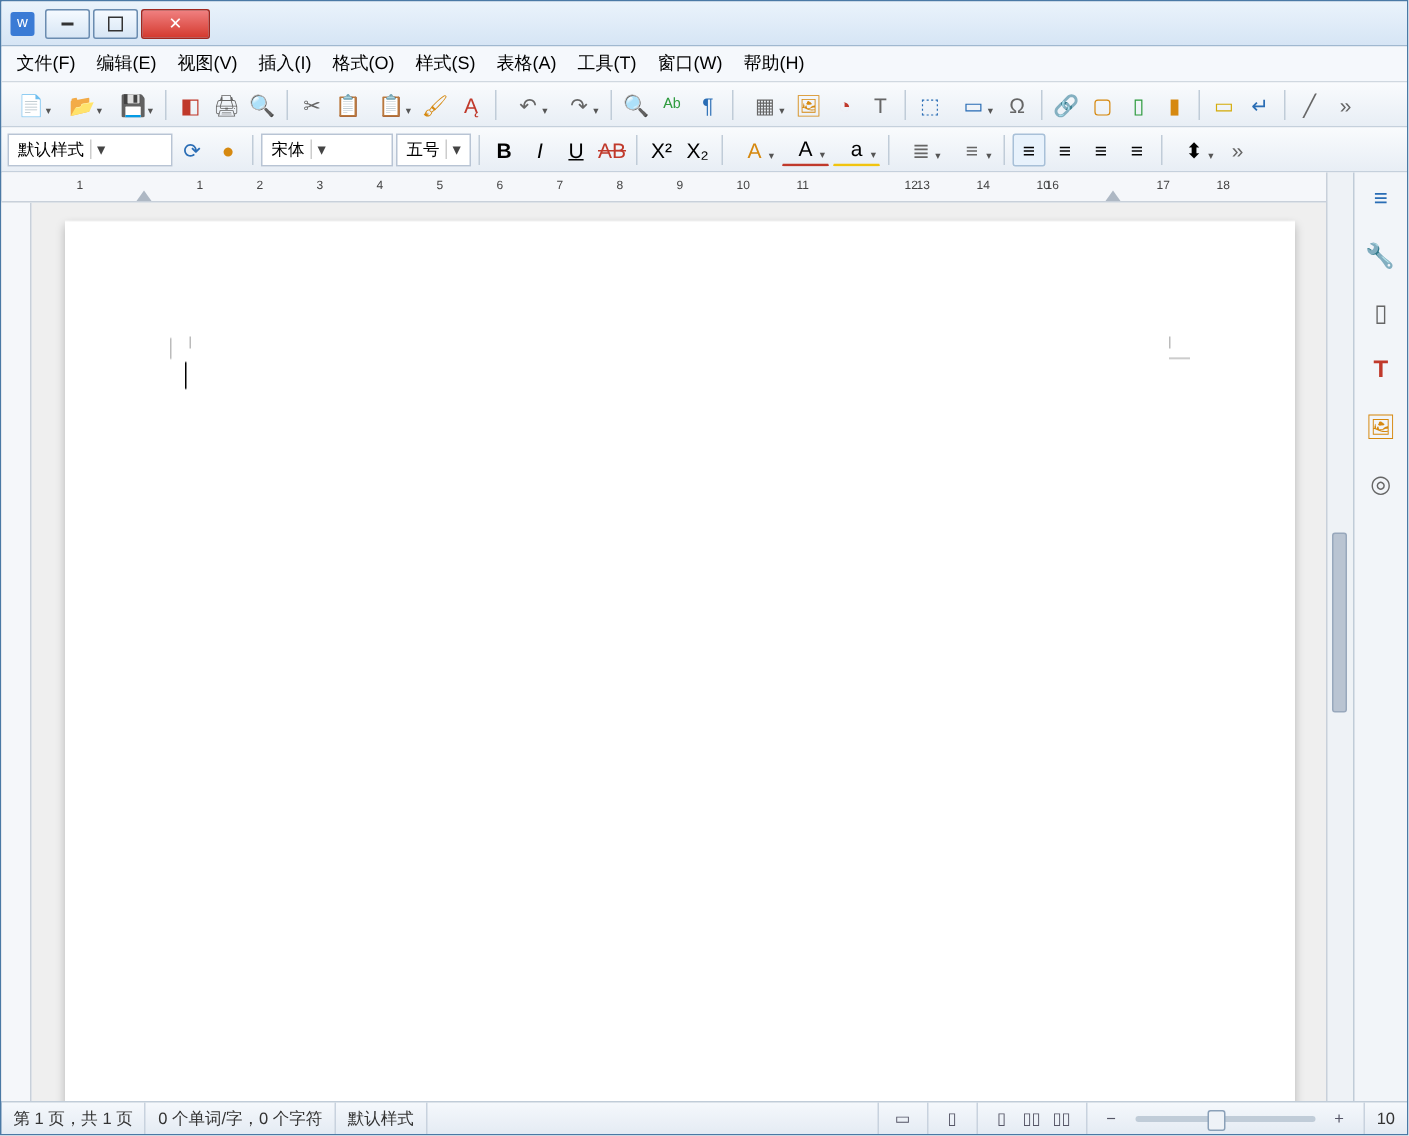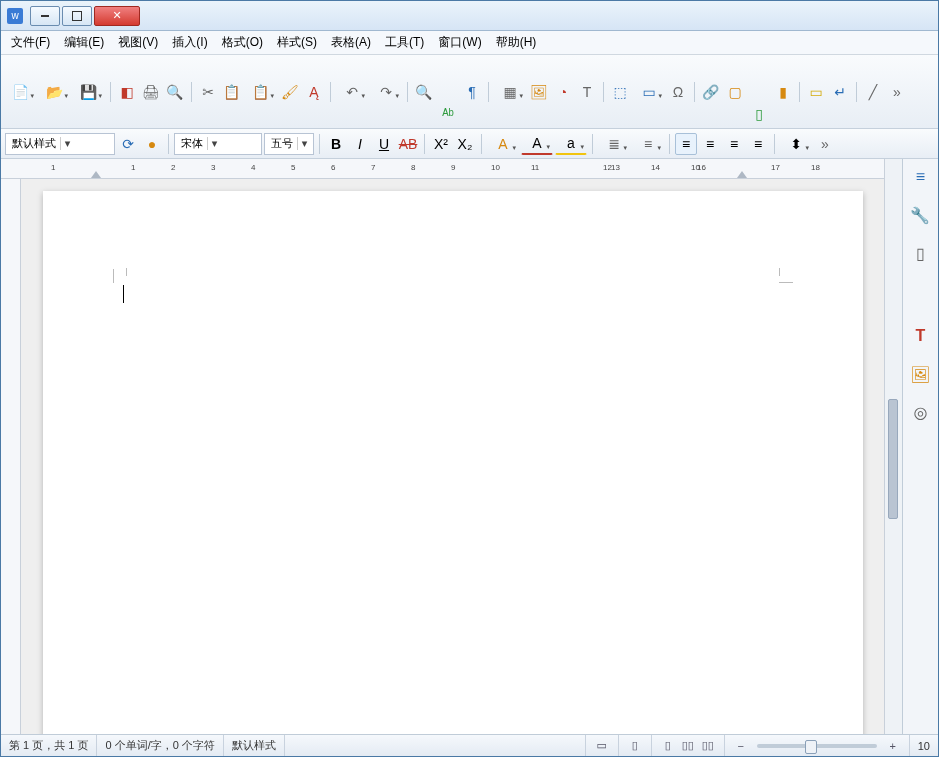--- a/index.html
+++ b/index.html
@@ -51,21 +51,21 @@
 .sidepanel .sbtn { width:24px; height:24px; display:flex; align-items:center; justify-content:center; font-size:16px;}
 
 .statusbar { height:22px; background:linear-gradient(#f5f8fc,#e4ebf3); border-top:1px solid #c0ccd8; display:flex; align-items:center; font-size:11px; color:#333;}
 .statusbar .cell { padding:0 8px; border-right:1px solid #c8d2de; height:100%; display:flex; align-items:center;}
 .statusbar .flex { flex:1;}
 .zoom-slider { width:120px; height:4px; background:#c0ccd8; margin:0 8px; position:relative; border-radius:2px;}
 .zoom-slider::before { content:""; position:absolute; left:48px; top:-4px; width:10px; height:12px; background:#eef2f7; border:1px solid #8aa0b8; border-radius:2px;}
 .sicon { width:16px; height:16px; display:flex; align-items:center; justify-content:center; font-size:11px; color:#556;}
 
 
-.c-blue{color:#2a6db5;} .c-green{color:#2e9b3e;margin-top:45px;} .c-red{color:#c0392b;} .c-orange{color:#d68910;} .c-gray{color:#666;} .c-yellow{color:#d4ac0d;}
+.c-blue{color:#2a6db5;} .c-green{color:#2e9b3e;} .c-red{color:#c0392b;} .c-orange{color:#d68910;} .c-gray{color:#666;} .c-yellow{color:#d4ac0d;}
 .underline-red { border-bottom:2px solid #c0392b;}
 .underline-yellow { border-bottom:2px solid #f1c40f;}
 </style>
 </head>
 <body>
 
 <div class="window">
 
   <div class="titlebar">
     <div class="app-icon">w</div>

